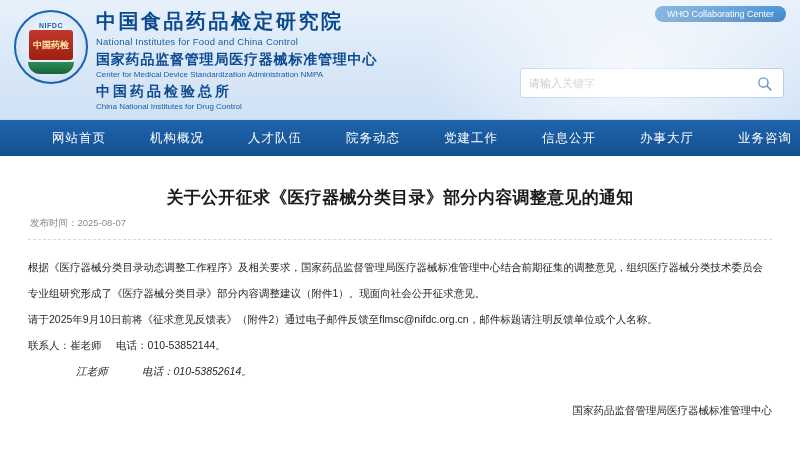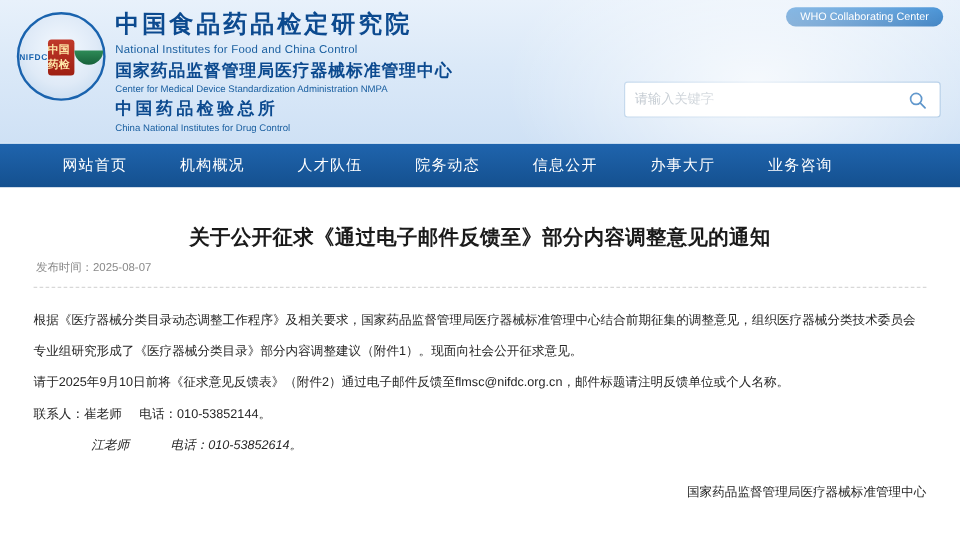--- a/index.html
+++ b/index.html
@@ -30,21 +30,21 @@
   .logo-wrap {
     position: absolute; left: 14px; top: 10px;
     width: 74px; height: 74px;
   }
   .logo-badge {
     position: relative;
     width: 74px; height: 74px;
     border-radius: 50%;
     background: radial-gradient(circle at 50% 42%, #f4f9ff 0%, #dfeaf7 55%, #bcd4ec 100%);
     border: 2px solid #1a63ae;
-    display: flex; flex-direction: row; align-items: center; justify-content: center;
+    display: flex; flex-direction: column; align-items: center; justify-content: center;
   }
   .logo-top-text {
     font-size: 7px; color: #1a63ae; letter-spacing: .5px; font-weight: bold;
     margin-top: 2px;
   }
   .logo-inner {
     width: 44px; height: 30px; margin-top: 1px;
     border-radius: 3px;
     background: linear-gradient(180deg, #c0392b 0%, #9e1f12 100%);
     color: #ffe9a8; font-size: 9px; font-weight: bold;
@@ -192,29 +192,30 @@
         </svg>
       </button>
     </div>
   </div>
 
   <div class="nav">
     <div class="nav-item">网站首页</div>
     <div class="nav-item">机构概况</div>
     <div class="nav-item">人才队伍</div>
     <div class="nav-item">院务动态</div>
+    <div class="nav-item">党建工作</div>
     <div class="nav-item">信息公开</div>
     <div class="nav-item">办事大厅</div>
     <div class="nav-item">业务咨询</div>
 
   </div>
 
   <div class="article">
 
-    <div class="art-title">关于公开征求《通过电子邮件反馈至》部分内容调整意见的通知</div>
+    <div class="art-title">关于公开征求《医疗器械分类目录》部分内容调整意见的通知</div>
 
     <div class="meta-row">
       <span>发布时间：</span><span>2025-08-07</span>
     </div>
 
     <div class="body">
 
 
       <p class="indent2">根据《医疗器械分类目录动态调整工作程序》及相关要求，国家药品监督管理局医疗器械标准管理中心结合前期征集的调整意见，组织医疗器械分类技术委员会专业组研究形成了《医疗器械分类目录》部分内容调整建议（附件1）。现面向社会公开征求意见。</p>
 

